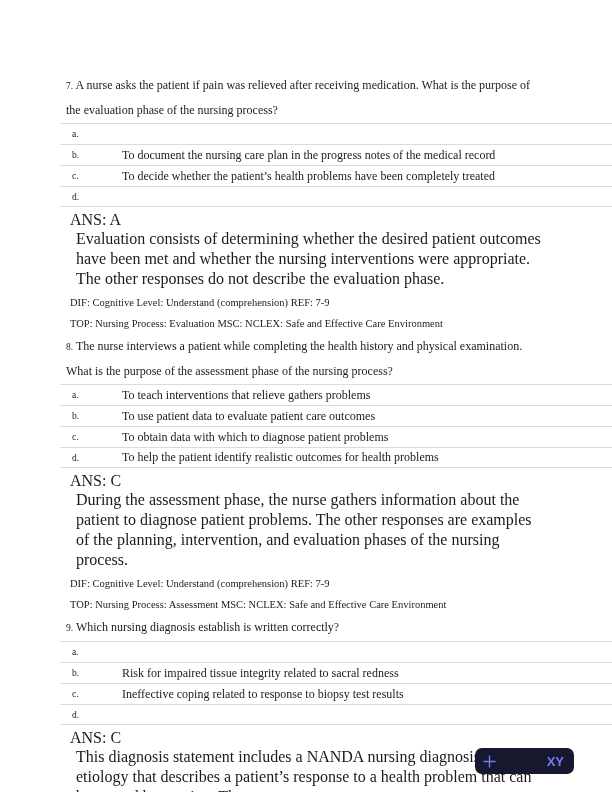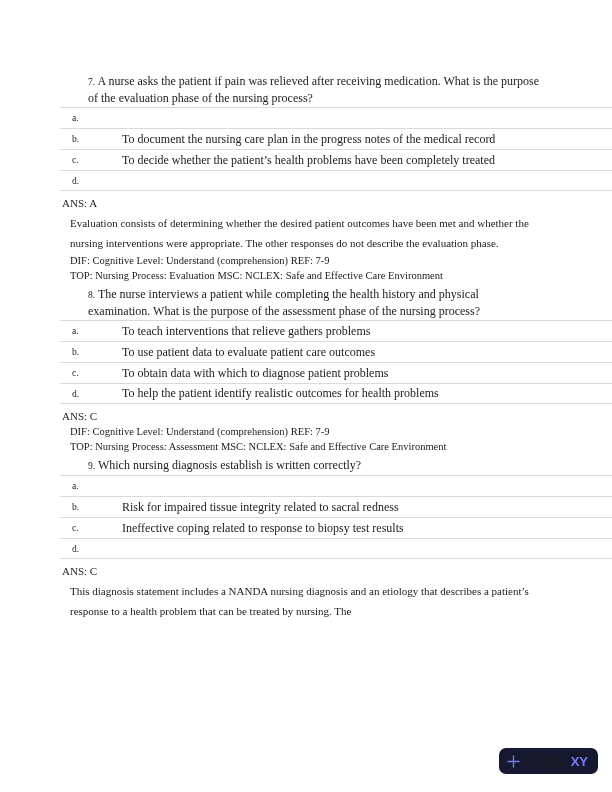--- a/index.html
+++ b/index.html
@@ -9,61 +9,61 @@
     background: #ffffff;
     font-family: "Liberation Serif", serif;
     color: #1b1b1b;
     position: relative;
     overflow: hidden;
   }
   .page { position: absolute; inset: 0; background: #ffffff; }
   .content { padding: 70px 0 0 60px; }
 
   .q-text {
-    margin: 3px 70px 1px 28px;
+    margin: 3px 70px 1px 6px;
     font-size: 12px;
-    line-height: 16px;
+    line-height: 24px;
   }
   .q-num { font-size: 9.5px; }
 
   .options { margin: 0; }
   .option-row {
     display: flex;
     align-items: center;
     height: 21px;
     border-top: 1px solid #dadbdc;
   }
   .option-row:last-child { border-bottom: 1px solid #dadbdc; }
   .opt-letter {
     flex: none;
     width: 62px;
     padding-left: 12px;
     font-size: 9.5px;
   }
   .opt-text { font-size: 12px; white-space: nowrap; }
 
   .ans {
-    margin: 5px 70px 0 2px;
-    font-size: 11px;
+    margin: 5px 70px 0 10px;
+    font-size: 16px;
     line-height: 15px;
   }
   .expl {
-    margin: 2px 70px 0 10px;
-    font-size: 11px;
+    margin: 2px 70px 0 16px;
+    font-size: 16px;
     line-height: 20px;
   }
   .meta {
-    margin: 0 70px 0 10px;
+    margin: 6px 70px 0 10px;
     font-size: 10.5px;
     line-height: 15px;
   }
 
   .brand-badge {
     position: absolute;
-    right: 14px;
+    right: 38px;
     bottom: 18px;
     height: 26px;
     border-radius: 7px;
     display: flex;
     align-items: center;
     gap: 5px;
     padding: 0 10px 0 8px;
     font-family: "Liberation Sans", sans-serif;
     background: #161830;
   }
@@ -112,20 +112,21 @@
           <div class="option-row">
     <span class="opt-letter">c.</span>
     <span class="opt-text">To obtain data with which to diagnose patient problems</span>
   </div>
           <div class="option-row">
     <span class="opt-letter">d.</span>
     <span class="opt-text">To help the patient identify realistic outcomes for health problems</span>
   </div>
         </div>
     <p class="ans">ANS: C</p>
+    <p class="expl">During the assessment phase, the nurse gathers information about the patient to diagnose patient problems. The other responses are examples of the planning, intervention, and evaluation phases of the nursing process.</p>
     <p class="meta">DIF: Cognitive Level: Understand (comprehension) REF: 7-9</p>
     <p class="meta">TOP: Nursing Process: Assessment MSC: NCLEX: Safe and Effective Care Environment</p>
   </section>
       <section class="question">
     <p class="q-text"><span class="q-num">9.</span> <span>Which nursing diagnosis establish is written correctly?</span></p>
     <div class="options">
           <div class="option-row">
     <span class="opt-letter">a.</span>
   </div>
           <div class="option-row">

